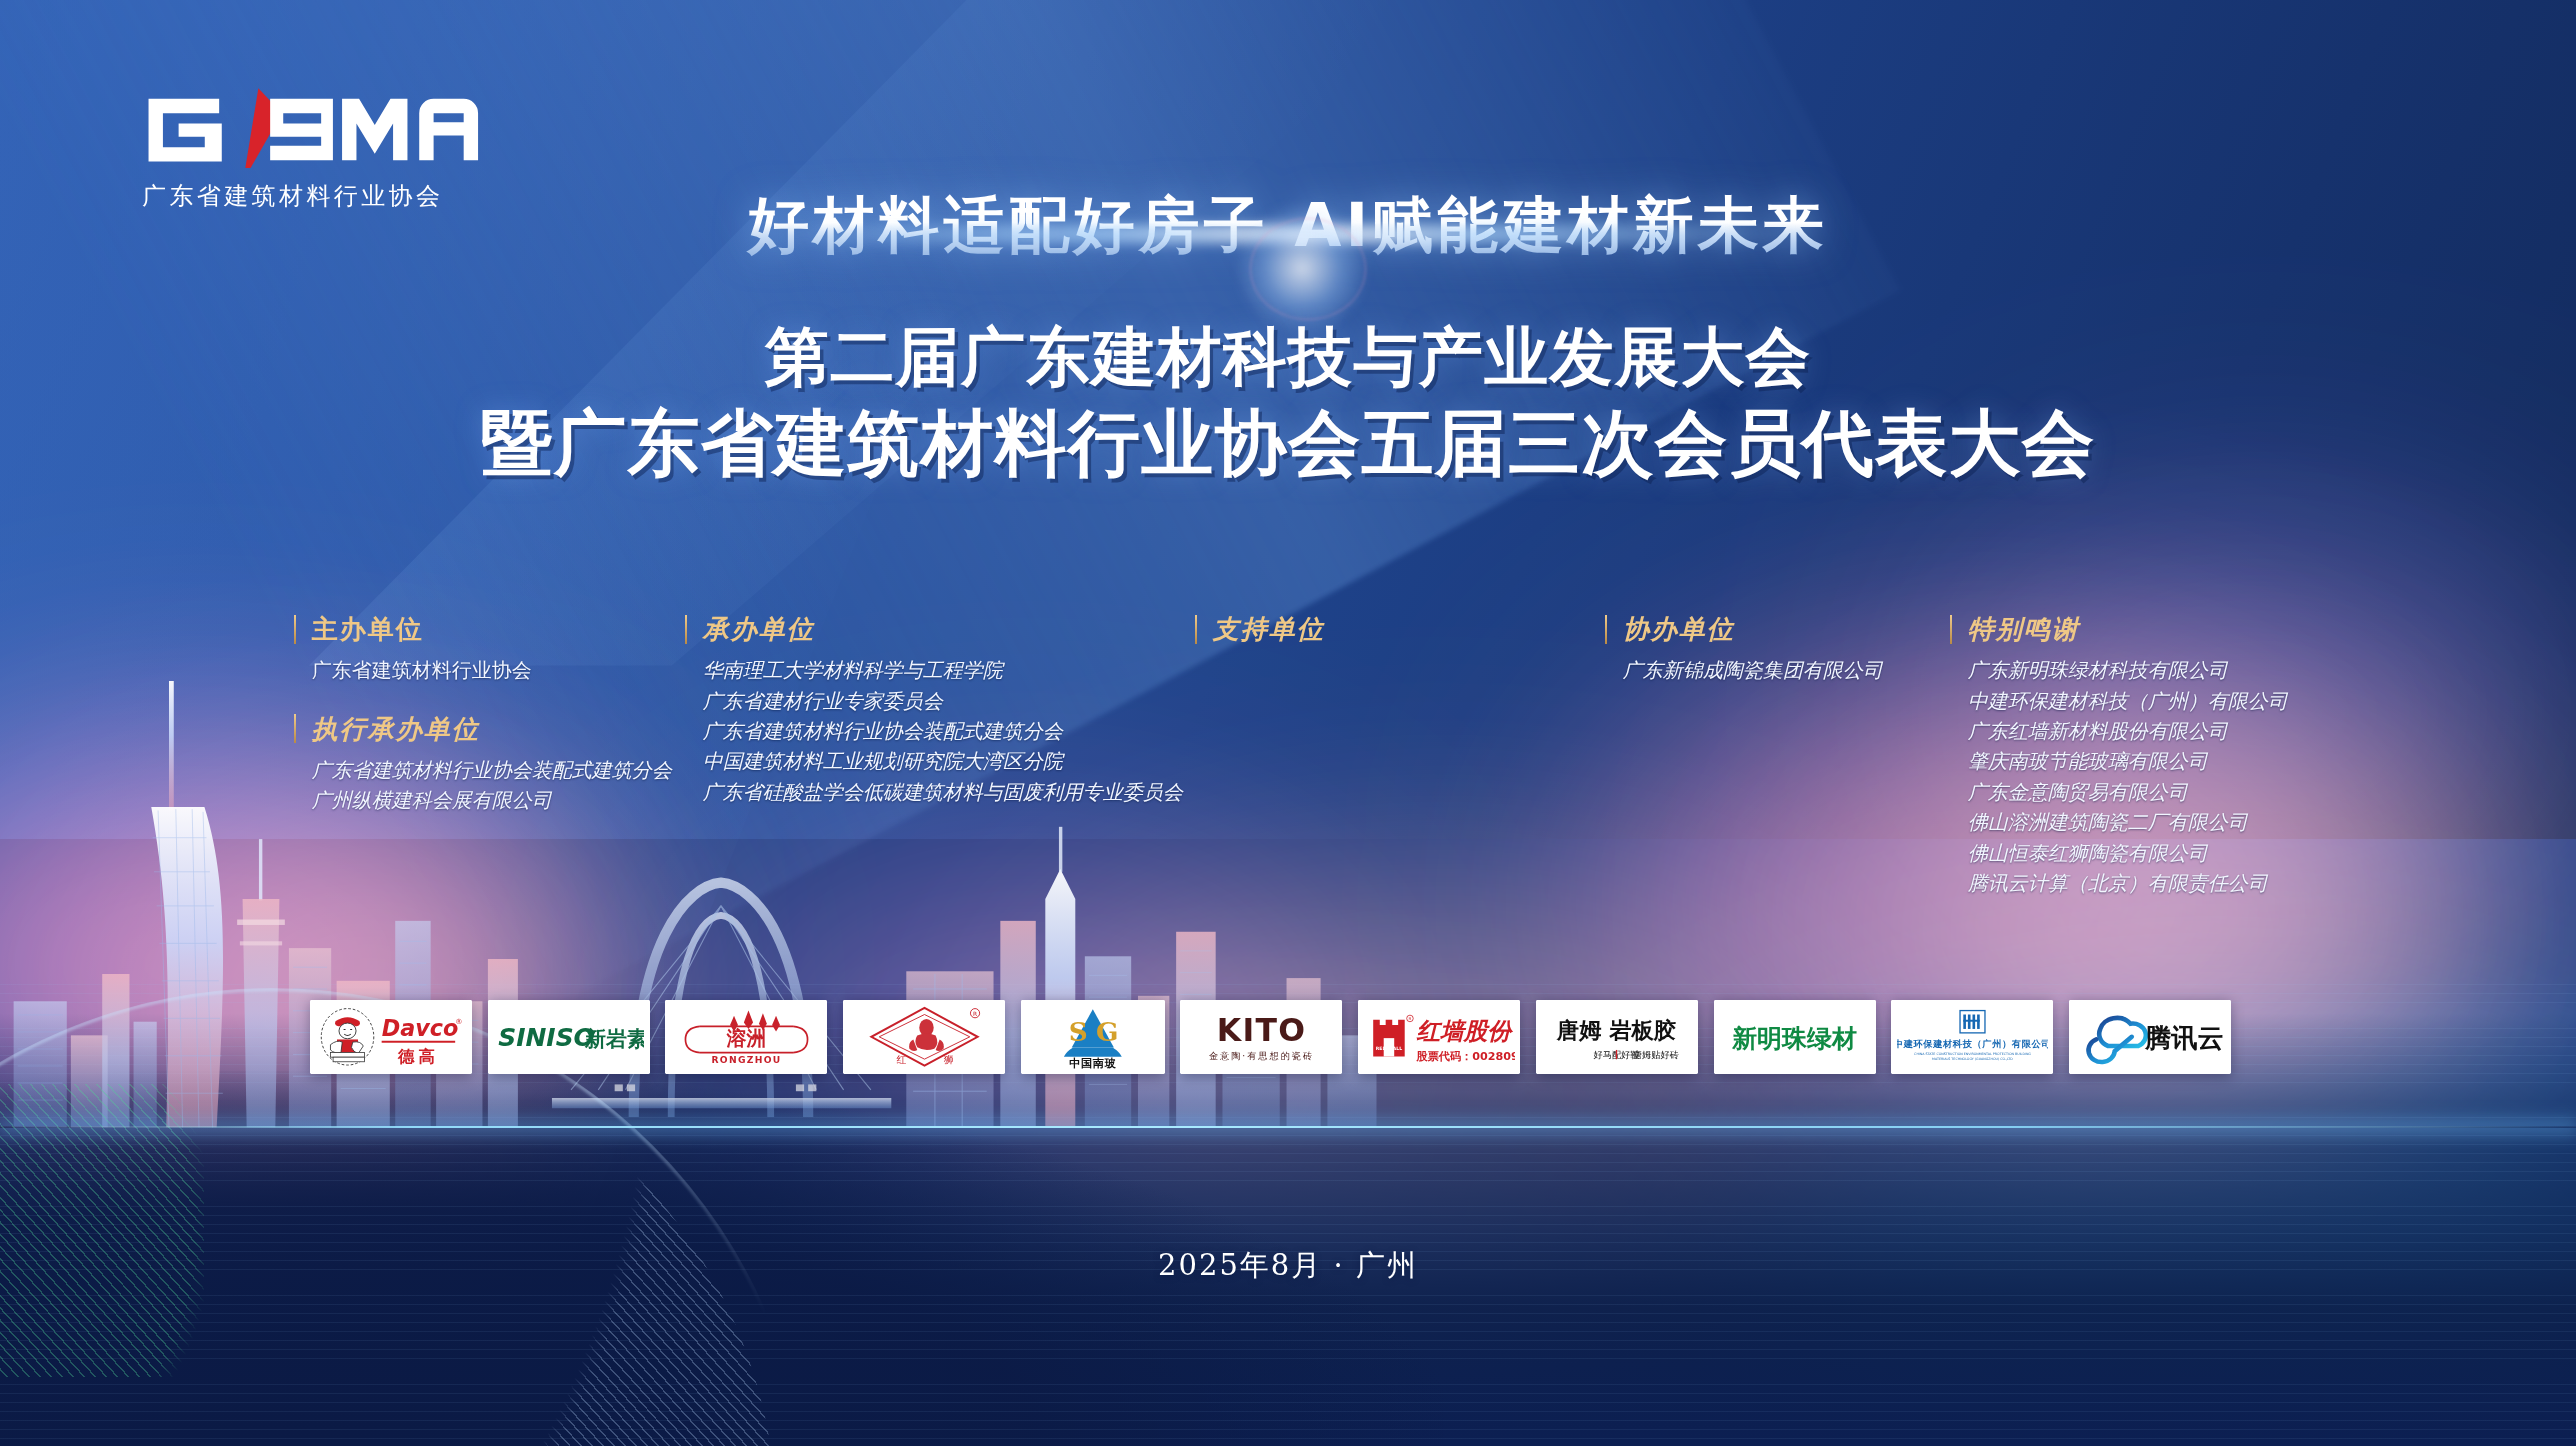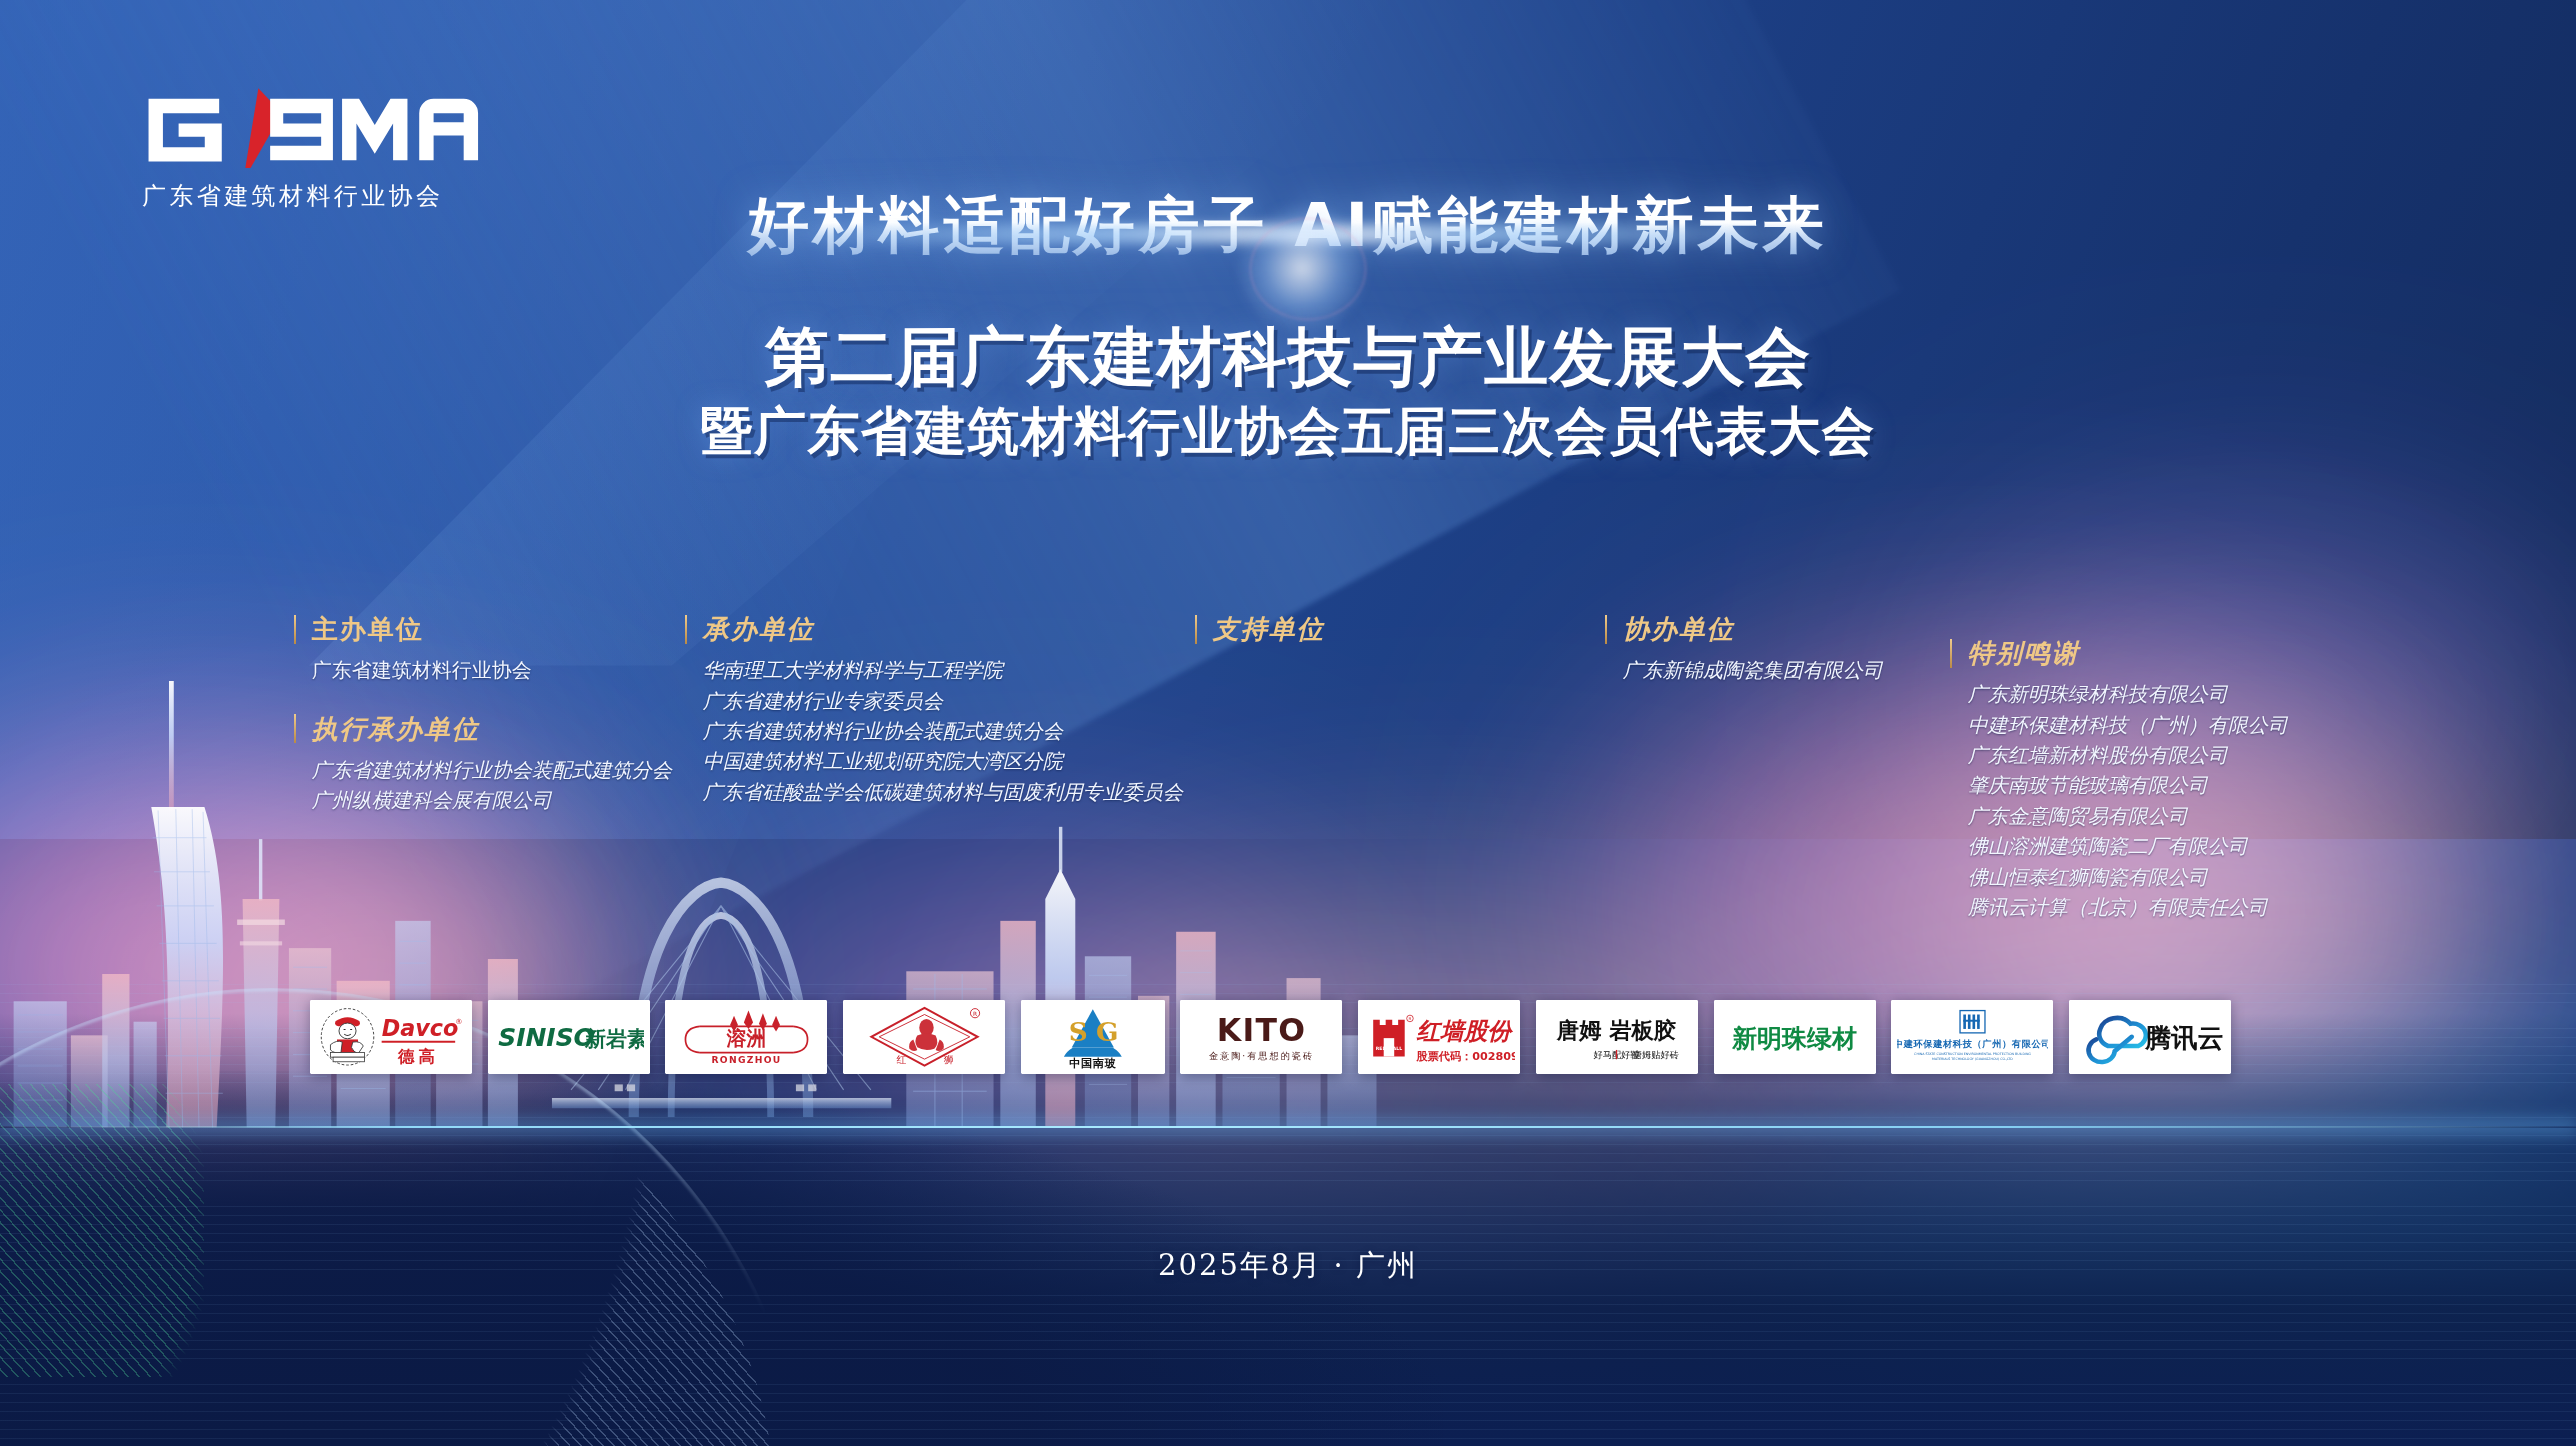--- a/index.html
+++ b/index.html
@@ -148,21 +148,21 @@
   }
 
   .title-block{ position:absolute; left:0; top:320px; width:100%; text-align:center; }
   .title-l1, .title-l2{
     font-family:"DejaVu Sans","Liberation Sans",sans-serif;
     font-weight:800; color:#ffffff; white-space:nowrap;
     text-shadow:3.4px 4.1px 0 rgba(10,30,80,.45), 0 0 27px rgba(130,180,255,.35);
     letter-spacing:1.4px;
   }
   .title-l1{ font-size:64px; line-height:1.18; }
-  .title-l2{ font-size:52px; line-height:1.18; margin-top:5.5px; }
+  .title-l2{ font-size:72px; line-height:1.18; margin-top:5.5px; }
 
   
   .units{ position:absolute; left:0; top:612px; width:100%; height:293px; }
   .col{ position:absolute; top:0; }
   .group{ margin-bottom:26px; }
   .group:last-child{ margin-bottom:0;font-style:italic; }
   .g-head{
     position:relative; padding-left:17.7px;
     color:#efc886; font-size:26px; font-weight:700; letter-spacing:2px;
     font-family:"DejaVu Sans","Liberation Sans",sans-serif; white-space:nowrap;
@@ -175,21 +175,21 @@
   .g-list{ padding-left:17.7px; }
   .g-item{
     color:#f2f6ff; font-size:20px; line-height:1.52; white-space:nowrap;
     font-family:"DejaVu Sans","Liberation Sans",sans-serif; font-weight:400;
     text-shadow:0 0.7px 2px rgba(0,20,60,.5);
   }
   .c1{ left:294px; width:368px; }
   .c2{ left:685px; width:491px; }
   .c3{ left:1195px; width:409px; }
   .c4{ left:1605px; width:341px; }
-  .c5{ left:1950px; width:354px;margin-top:24px; }
+  .c5{ left:1950px; width:354px; }
 
   
   .logo-strip{
     position:absolute; left:310px; top:1000px; display:flex; gap:15.7px; align-items:stretch;border-radius:13px;
   }
   .lcard{
     width:162px; height:74px; background:#ffffff; border-radius:1.4px;
     display:flex; align-items:center; justify-content:center;
     box-shadow:0 2.7px 12.3px rgba(0,10,40,.35);
     overflow:hidden; padding:4.1px 5.5px;

